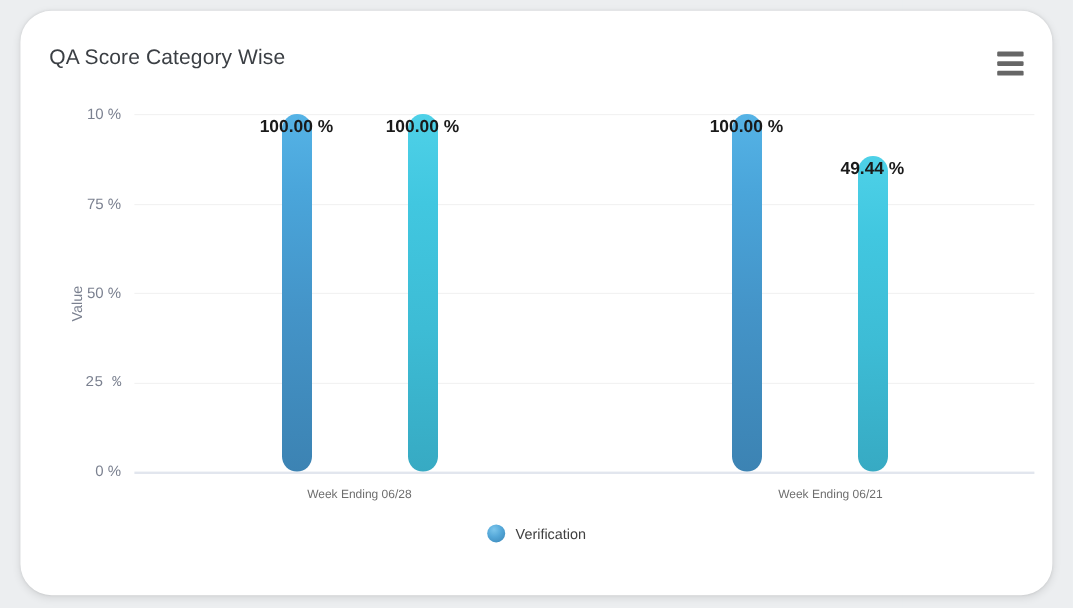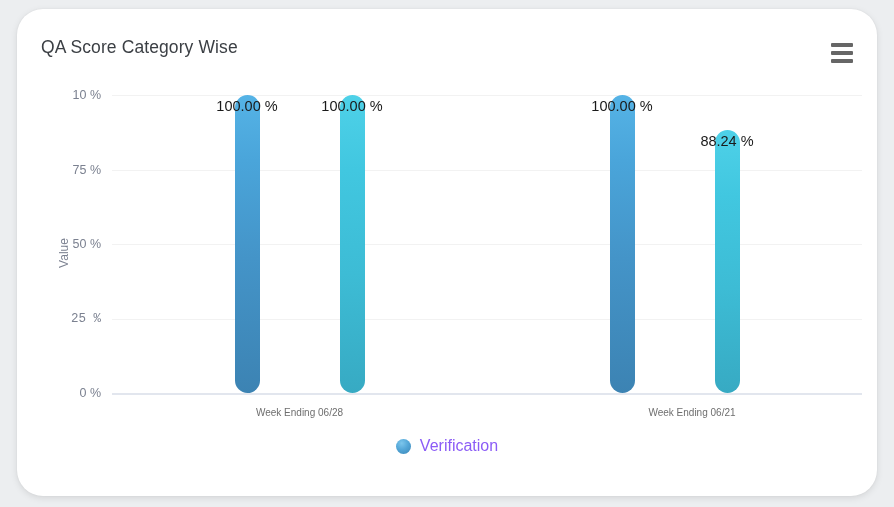--- a/index.html
+++ b/index.html
@@ -97,20 +97,21 @@
   .bar.s1 {
     background: linear-gradient(to bottom, #4ed1e8 0%, #41c7e0 25%, #3dbcd5 60%, #37aac3 100%);
   }
   .bar-label {
     position: absolute;
     transform: translate(-50%, -100%);
     font-size: 14.5px;
     color: #1a1a1a;
     white-space: nowrap;
     text-align: center;
+    font-weight: bold;
   }
   
   .xlabel {
     position: absolute;
     transform: translateX(-50%);
     font-size: 10px;
     color: #6e6e6e;
     white-space: nowrap;
   }
   
@@ -130,22 +131,22 @@
     cursor: pointer;
   }
   .legend-dot {
     width: 15px; height: 15px;
     border-radius: 50%;
     flex: none;
   }
   .legend-dot.s0 { background: radial-gradient(circle at 38% 28%, #7cc6ec 0%, #54a7d8 45%, #3a85b5 100%); }
   .legend-dot.s1 { background: radial-gradient(circle at 38% 28%, #74ddee 0%, #43c9e1 45%, #35a9c3 100%); }
   .legend-label {
-    font-size: 16px;
-    color: #8b5cf6;
+    font-size: 12px;
+    color: #404040;
     white-space: nowrap;
   }
 </style>
 </head>
 <body>
 
 <div id="page">
   <div class="card">
 
     <div class="chart-title">QA Score Category Wise</div>
@@ -170,21 +171,21 @@
         <div class="gridline" style="top: 0px;"></div>
         <div class="ytick" style="top: 0px;">10 %</div>
         <div class="bar s0" style="left: 122.5px; height: 298px;"></div>
         <div class="bar-label" style="left: 135px; top: 19px;">100.00 %</div>
         <div class="bar s1" style="left: 227.5px; height: 298px;"></div>
         <div class="bar-label" style="left: 240px; top: 19px;">100.00 %</div>
         <div class="xlabel" style="left: 187.5px; top: 312px;">Week Ending 06/28</div>
         <div class="bar s0" style="left: 497.5px; height: 298px;"></div>
         <div class="bar-label" style="left: 510px; top: 19px;">100.00 %</div>
         <div class="bar s1" style="left: 602.5px; height: 262.955px;"></div>
-        <div class="bar-label" style="left: 615px; top: 54.0448px;">88.24 %</div>
+        <div class="bar-label" style="left: 615px; top: 54.0448px;">49.44 %</div>
         <div class="xlabel" style="left: 580px; top: 312px;">Week Ending 06/21</div>
       </div>
 
     <div class="legend" id="legend">
         <div class="legend-item">
           <span class="legend-dot s0"></span>
           <span class="legend-label">Verification</span>
         </div>
       </div>
 

